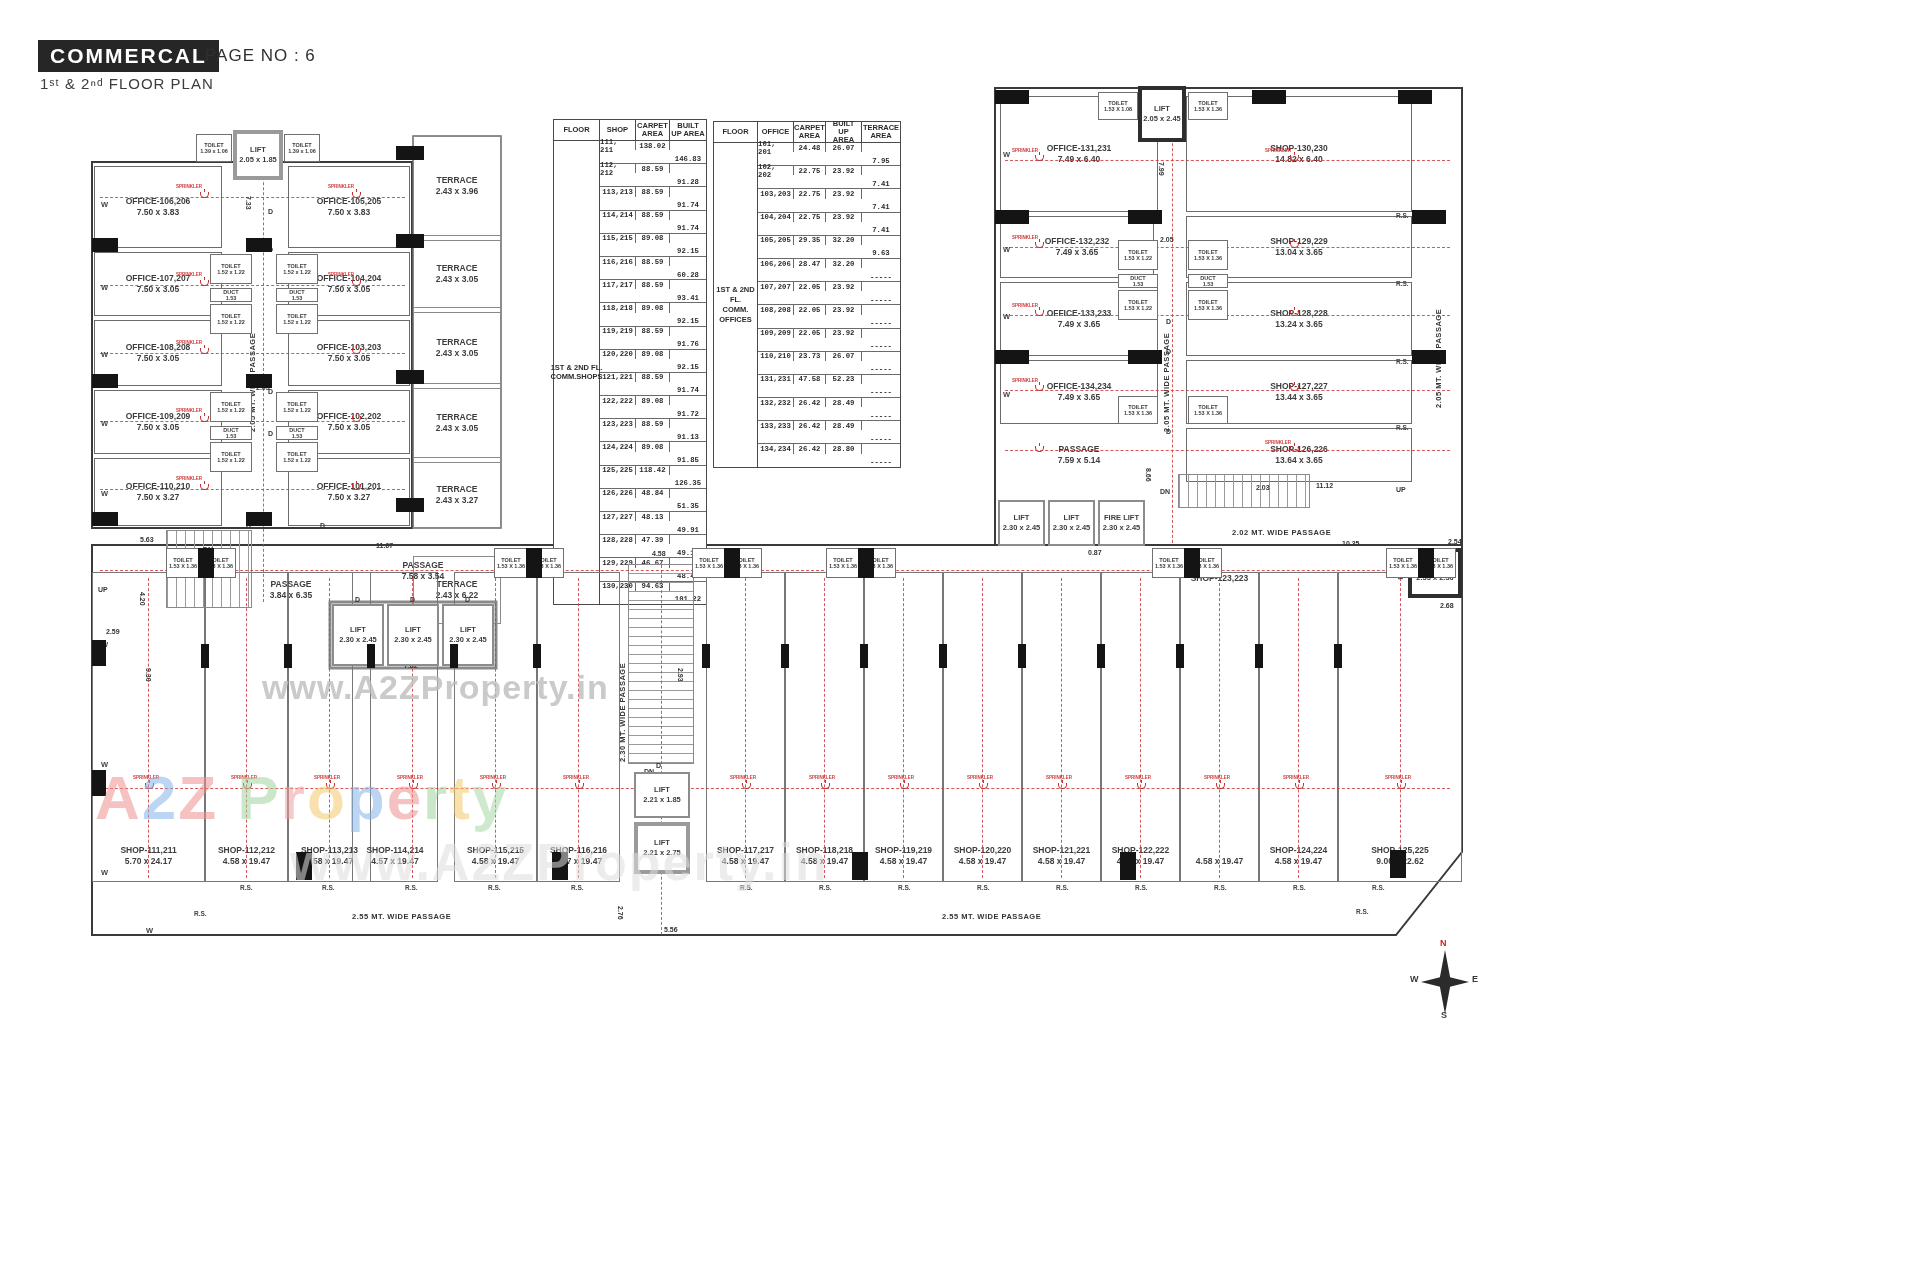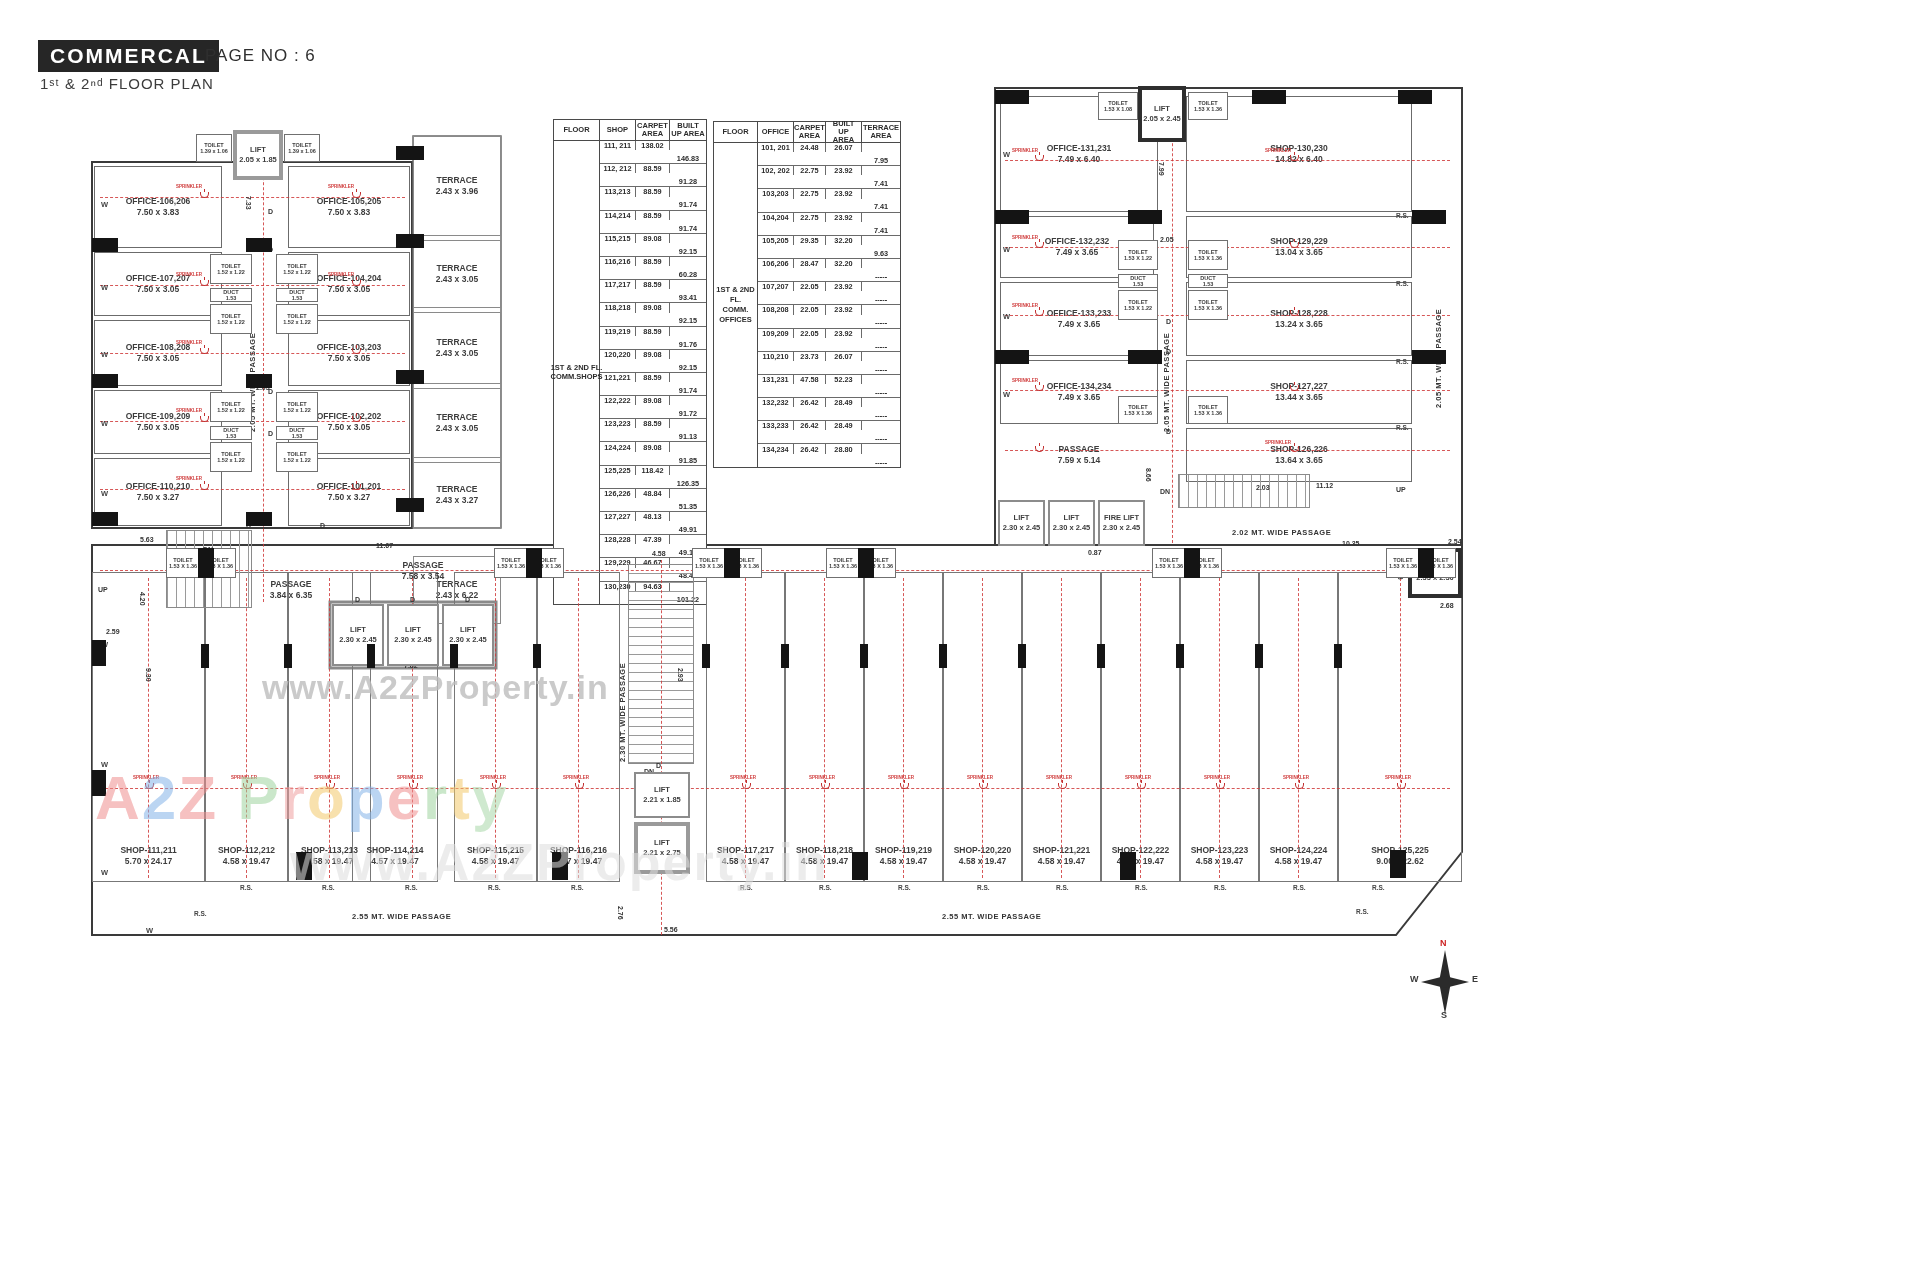--- a/index.html
+++ b/index.html
@@ -13,21 +13,21 @@
   
   .dtable{position:absolute;border:1.5px solid #4a4a4a;background:#fff;color:#2b2b2b;font-weight:bold;}
   .thead{display:flex;border-bottom:1.5px solid #4a4a4a;}
   .th{font-size:7.5px;line-height:1.1;text-align:center;display:flex;align-items:center;justify-content:center;
       border-right:1px solid #4a4a4a;padding:2px 1px;box-sizing:border-box;height:20px;}
   .th:last-child{border-right:none;}
   .tbody{display:flex;}
   .floorcell{display:flex;align-items:center;justify-content:center;text-align:center;font-size:7.5px;
              border-right:1px solid #4a4a4a;box-sizing:border-box;padding:0 2px;line-height:1.3;}
   .rows{display:flex;flex-direction:column;}
-  .tr{display:flex;border-bottom:1px solid #6a6a6a;}
+  .tr{display:flex;border-bottom:1px solid #6a6a6a;font-family:Liberation Mono, monospace;}
   .tr:last-child{border-bottom:none;}
   .td{font-size:7.3px;display:flex;align-items:center;justify-content:center;border-right:1px solid #6a6a6a;
       box-sizing:border-box;height:9.2px;}
   .td:last-child{border-right:none;margin-top:13px;}
   .s0{width:46px;}.s1{width:36px;}.s2{width:34px;}.s3{width:36px;}
   .o0{width:44px;}.o1{width:36px;}.o2{width:32px;}.o3{width:36px;}.o4{width:38px;}
   
   .room{position:absolute;border:1px solid #6b6b6b;display:flex;flex-direction:column;align-items:center;
         justify-content:center;text-align:center;color:#3d3d3d;font-weight:bold;font-size:8.5px;
         line-height:1.3;box-sizing:border-box;z-index:2;background:transparent;}
@@ -771,21 +771,21 @@
       <div class="shop" style="left: 1022px; top: 572px; width: 79px; height: 310px;">
         <span>SHOP-121,221</span>
         <span>4.58 x 19.47</span>
       </div>
 
       <div class="shop" style="left: 1101px; top: 572px; width: 79px; height: 310px;">
         <span>SHOP-122,222</span>
         <span>4.58 x 19.47</span>
       </div>
 
-      <div class="shop" style="left: 1180px; top: 572px; width: 79px; height: 310px;">
+      <div class="shop" style="left: 1180px; top: 572px; width: 79px; height: 310px; justify-content: space-between;">
         <span>SHOP-123,223</span>
         <span>4.58 x 19.47</span>
       </div>
 
       <div class="shop" style="left: 1259px; top: 572px; width: 79px; height: 310px;">
         <span>SHOP-124,224</span>
         <span>4.58 x 19.47</span>
       </div>
 
       <div class="shop" style="left: 1338px; top: 572px; width: 124px; height: 310px;">

